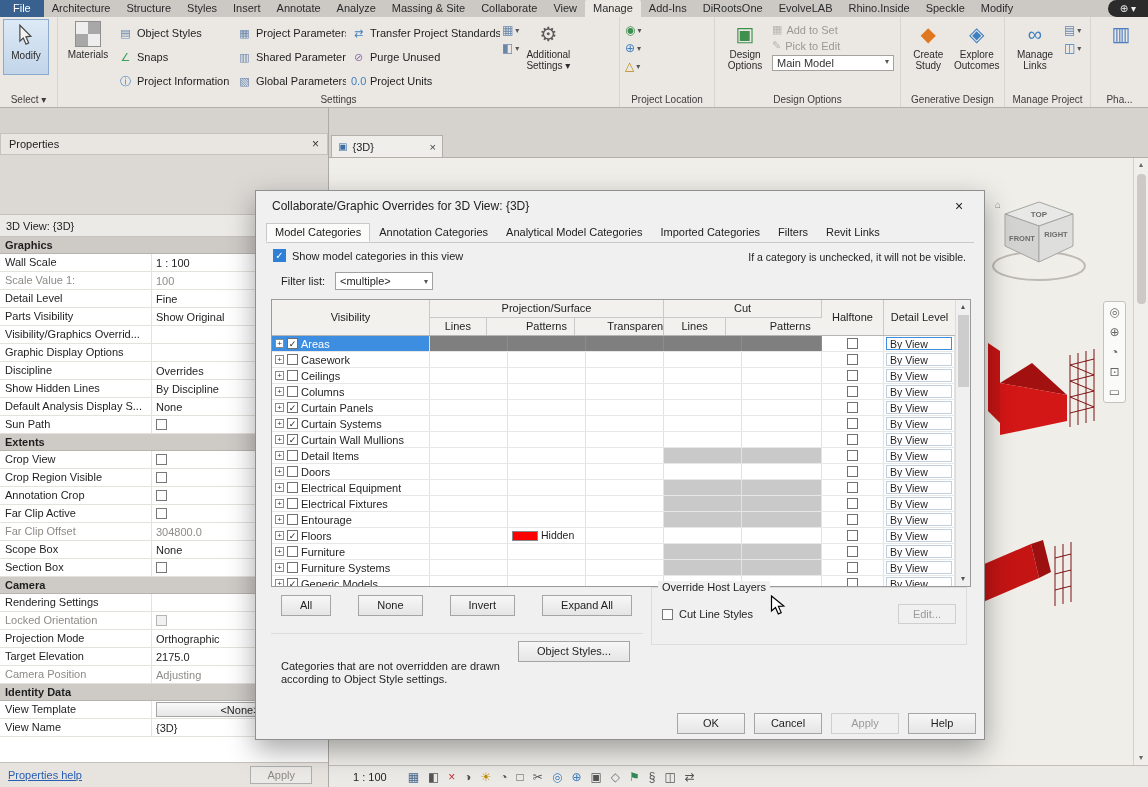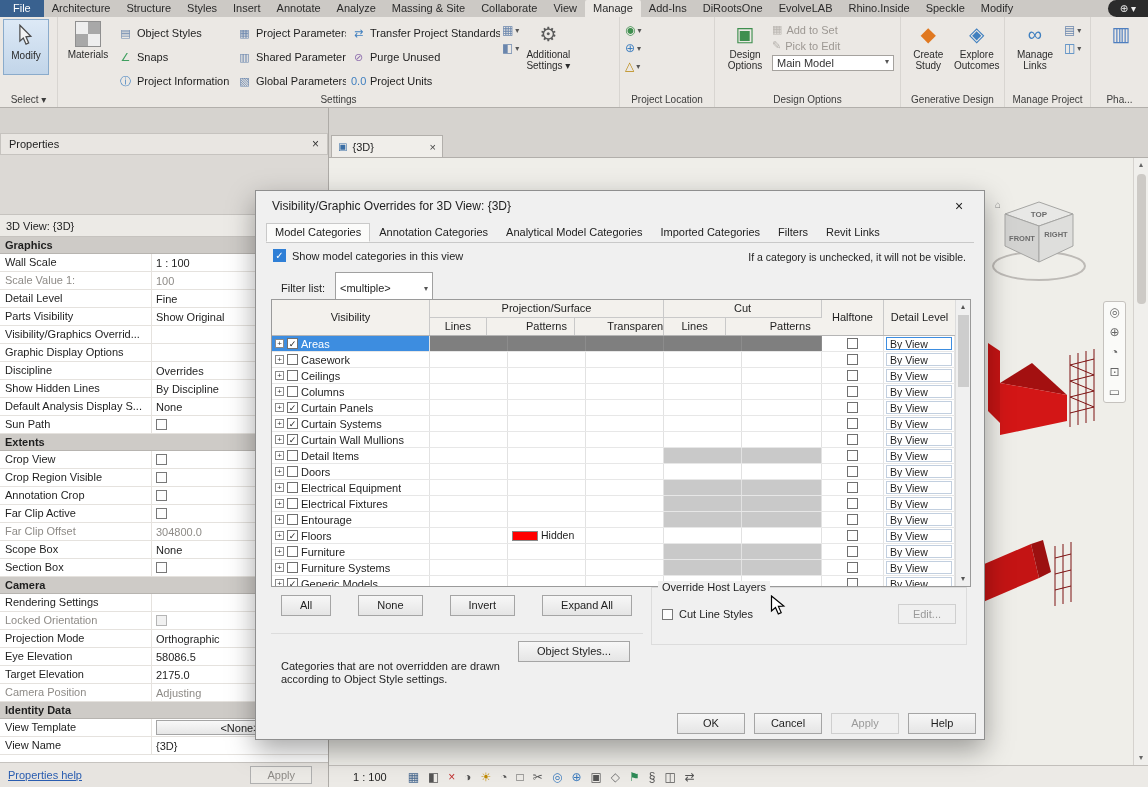--- a/index.html
+++ b/index.html
@@ -104,21 +104,21 @@
   .dlg-close { margin-left:auto; width:34px; text-align:center; font-size:14px; color:#222; }
   .dlg-tabs { position:absolute; top:32px; left:10px; right:10px; height:20px; display:flex;
               border-bottom:1px solid #c9c9c9; }
   .dtab { padding:2px 8px 0; font-size:11px; color:#222; border:1px solid transparent; white-space:nowrap; }
   .dtab.active { background:#fbfbfa; border:1px solid #c9c9c9; border-bottom-color:#fbfbfa; }
   .show-row { position:absolute; top:58px; left:17px; display:flex; align-items:center; gap:6px; }
   .bluecheck { width:13px; height:13px; background:#2f7fd6; color:#fff; font-size:10px; line-height:13px;
                text-align:center; }
   .uncheck-note { position:absolute; top:60px; right:18px; font-size:10.5px; }
   .filter-row { position:absolute; top:81px; left:25px; display:flex; align-items:center; gap:10px; }
-  .combo { border:1px solid #a0a0a0; background:#fff; width:98px; height:18px; padding:15px 4px;
+  .combo { border:1px solid #a0a0a0; background:#fff; width:98px; height:18px; padding:1px 4px;
            display:flex; justify-content:space-between; align-items:center; }
   .combo .arrow { font-size:8px; }
 
   .vg-table { position:absolute; left:15px; top:108px; width:700px; height:288px; border:1px solid #9a9a9a;
               background:#fff; display:flex; overflow:hidden; }
   .vg-grid { width:702px; }
   .w158{width:158px} .w78{width:78px} .w80{width:80px} .w62{width:62px} .w71{width:71px}
   .vg-head { display:flex; height:36px; background:#f3f1ed; border-bottom:1px solid #b5b5b5; }
   .hcell { border-right:1px solid #c9c9c9; text-align:center; font-size:11px; overflow:hidden; }
   .hcell.tall { line-height:34px; }
@@ -495,26 +495,20 @@
               <span class="pcheck dis"></span>
             </div>
           </div>
           <div class="prow">
             <div class="plabel">Projection Mode</div>
             <div class="pvalue">
               <span class="">Orthographic</span>
             </div>
           </div>
           <div class="prow">
-            <div class="plabel">Eye Elevation</div>
-            <div class="pvalue">
-              <span class="">58086.5</span>
-            </div>
-          </div>
-          <div class="prow">
             <div class="plabel">Target Elevation</div>
             <div class="pvalue">
               <span class="">2175.0</span>
             </div>
           </div>
           <div class="prow">
             <div class="plabel dis">Camera Position</div>
             <div class="pvalue">
               <span class="dis">Adjusting</span>
             </div>
@@ -622,21 +616,21 @@
             <span class="sicon" style="color:#555555">§</span>
             <span class="sicon" style="color:#555555">◫</span>
             <span class="sicon" style="color:#555555">⇄</span>
           </span>
       </div>
     </div>
   </div>
 
   <div class="dialog">
     <div class="dlg-title">
-      <span>Visibility/Graphic Overrides for 3D View: {3D}</span>
+      <span>Collaborate/Graphic Overrides for 3D View: {3D}</span>
       <span class="dlg-close">×</span>
     </div>
     <div class="dlg-tabs">
         <div class="dtab active">Model Categories</div>
         <div class="dtab">Annotation Categories</div>
         <div class="dtab">Analytical Model Categories</div>
         <div class="dtab">Imported Categories</div>
         <div class="dtab">Filters</div>
         <div class="dtab">Revit Links</div>
       </div>

